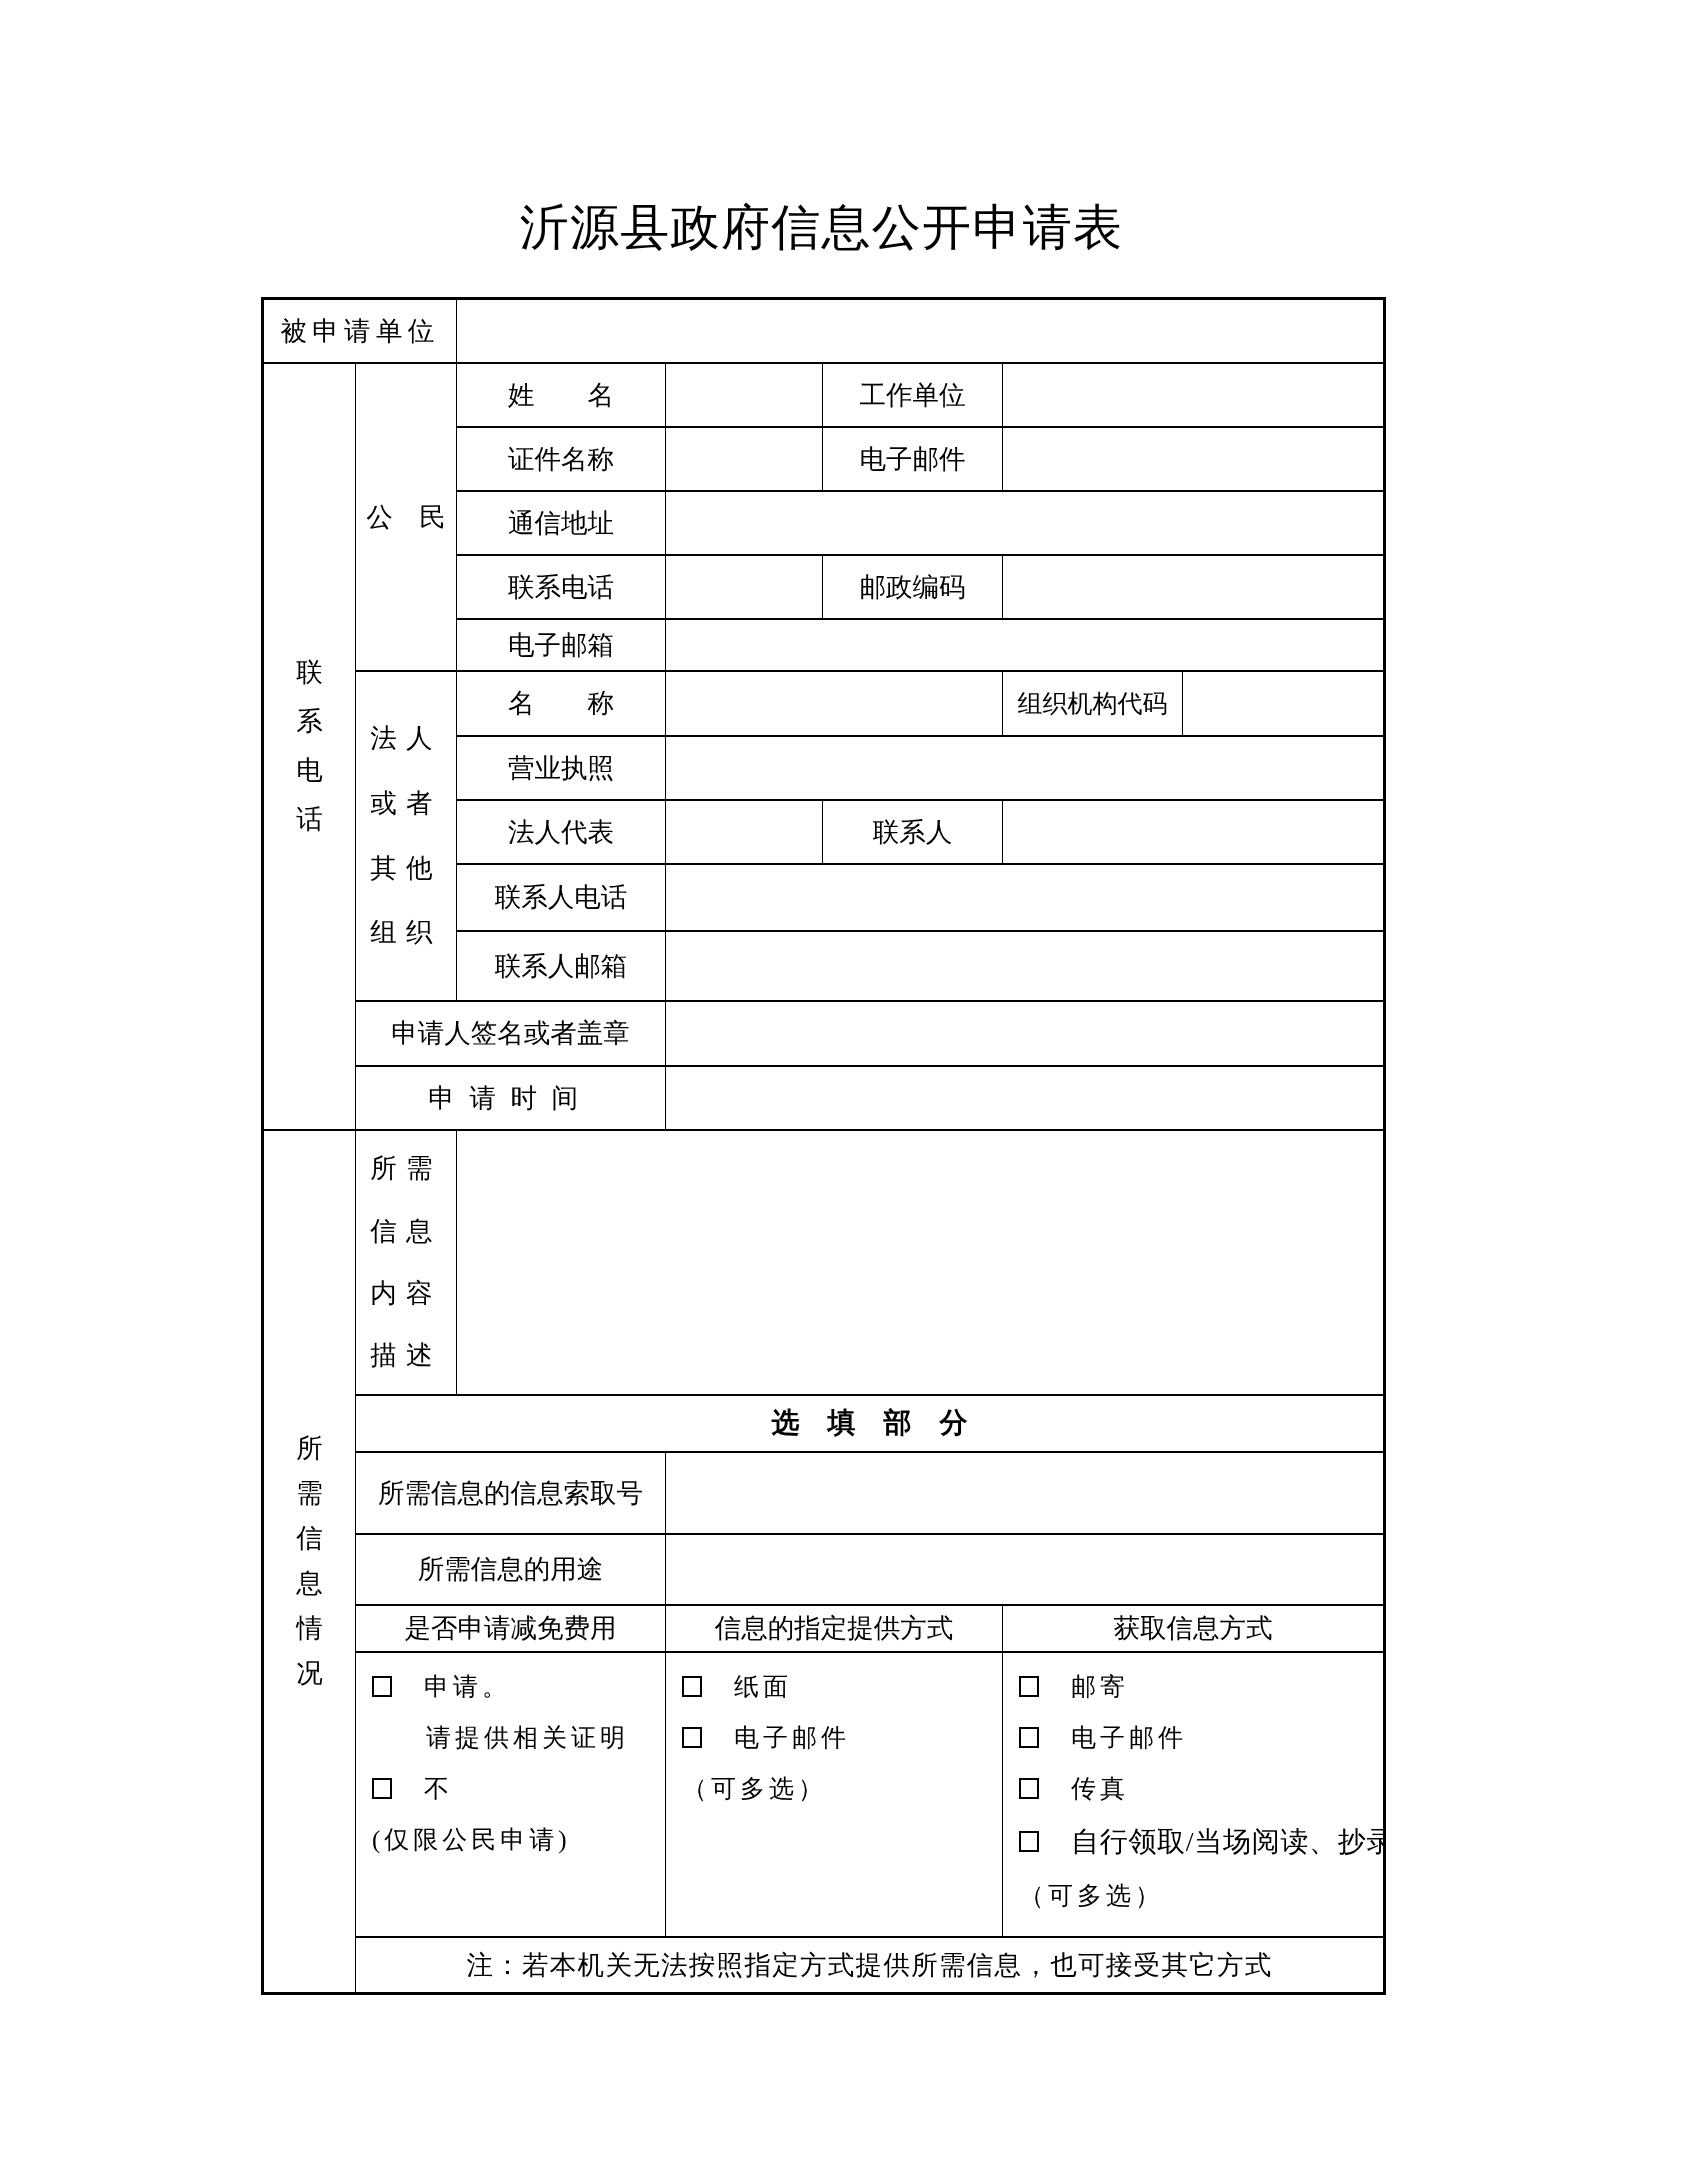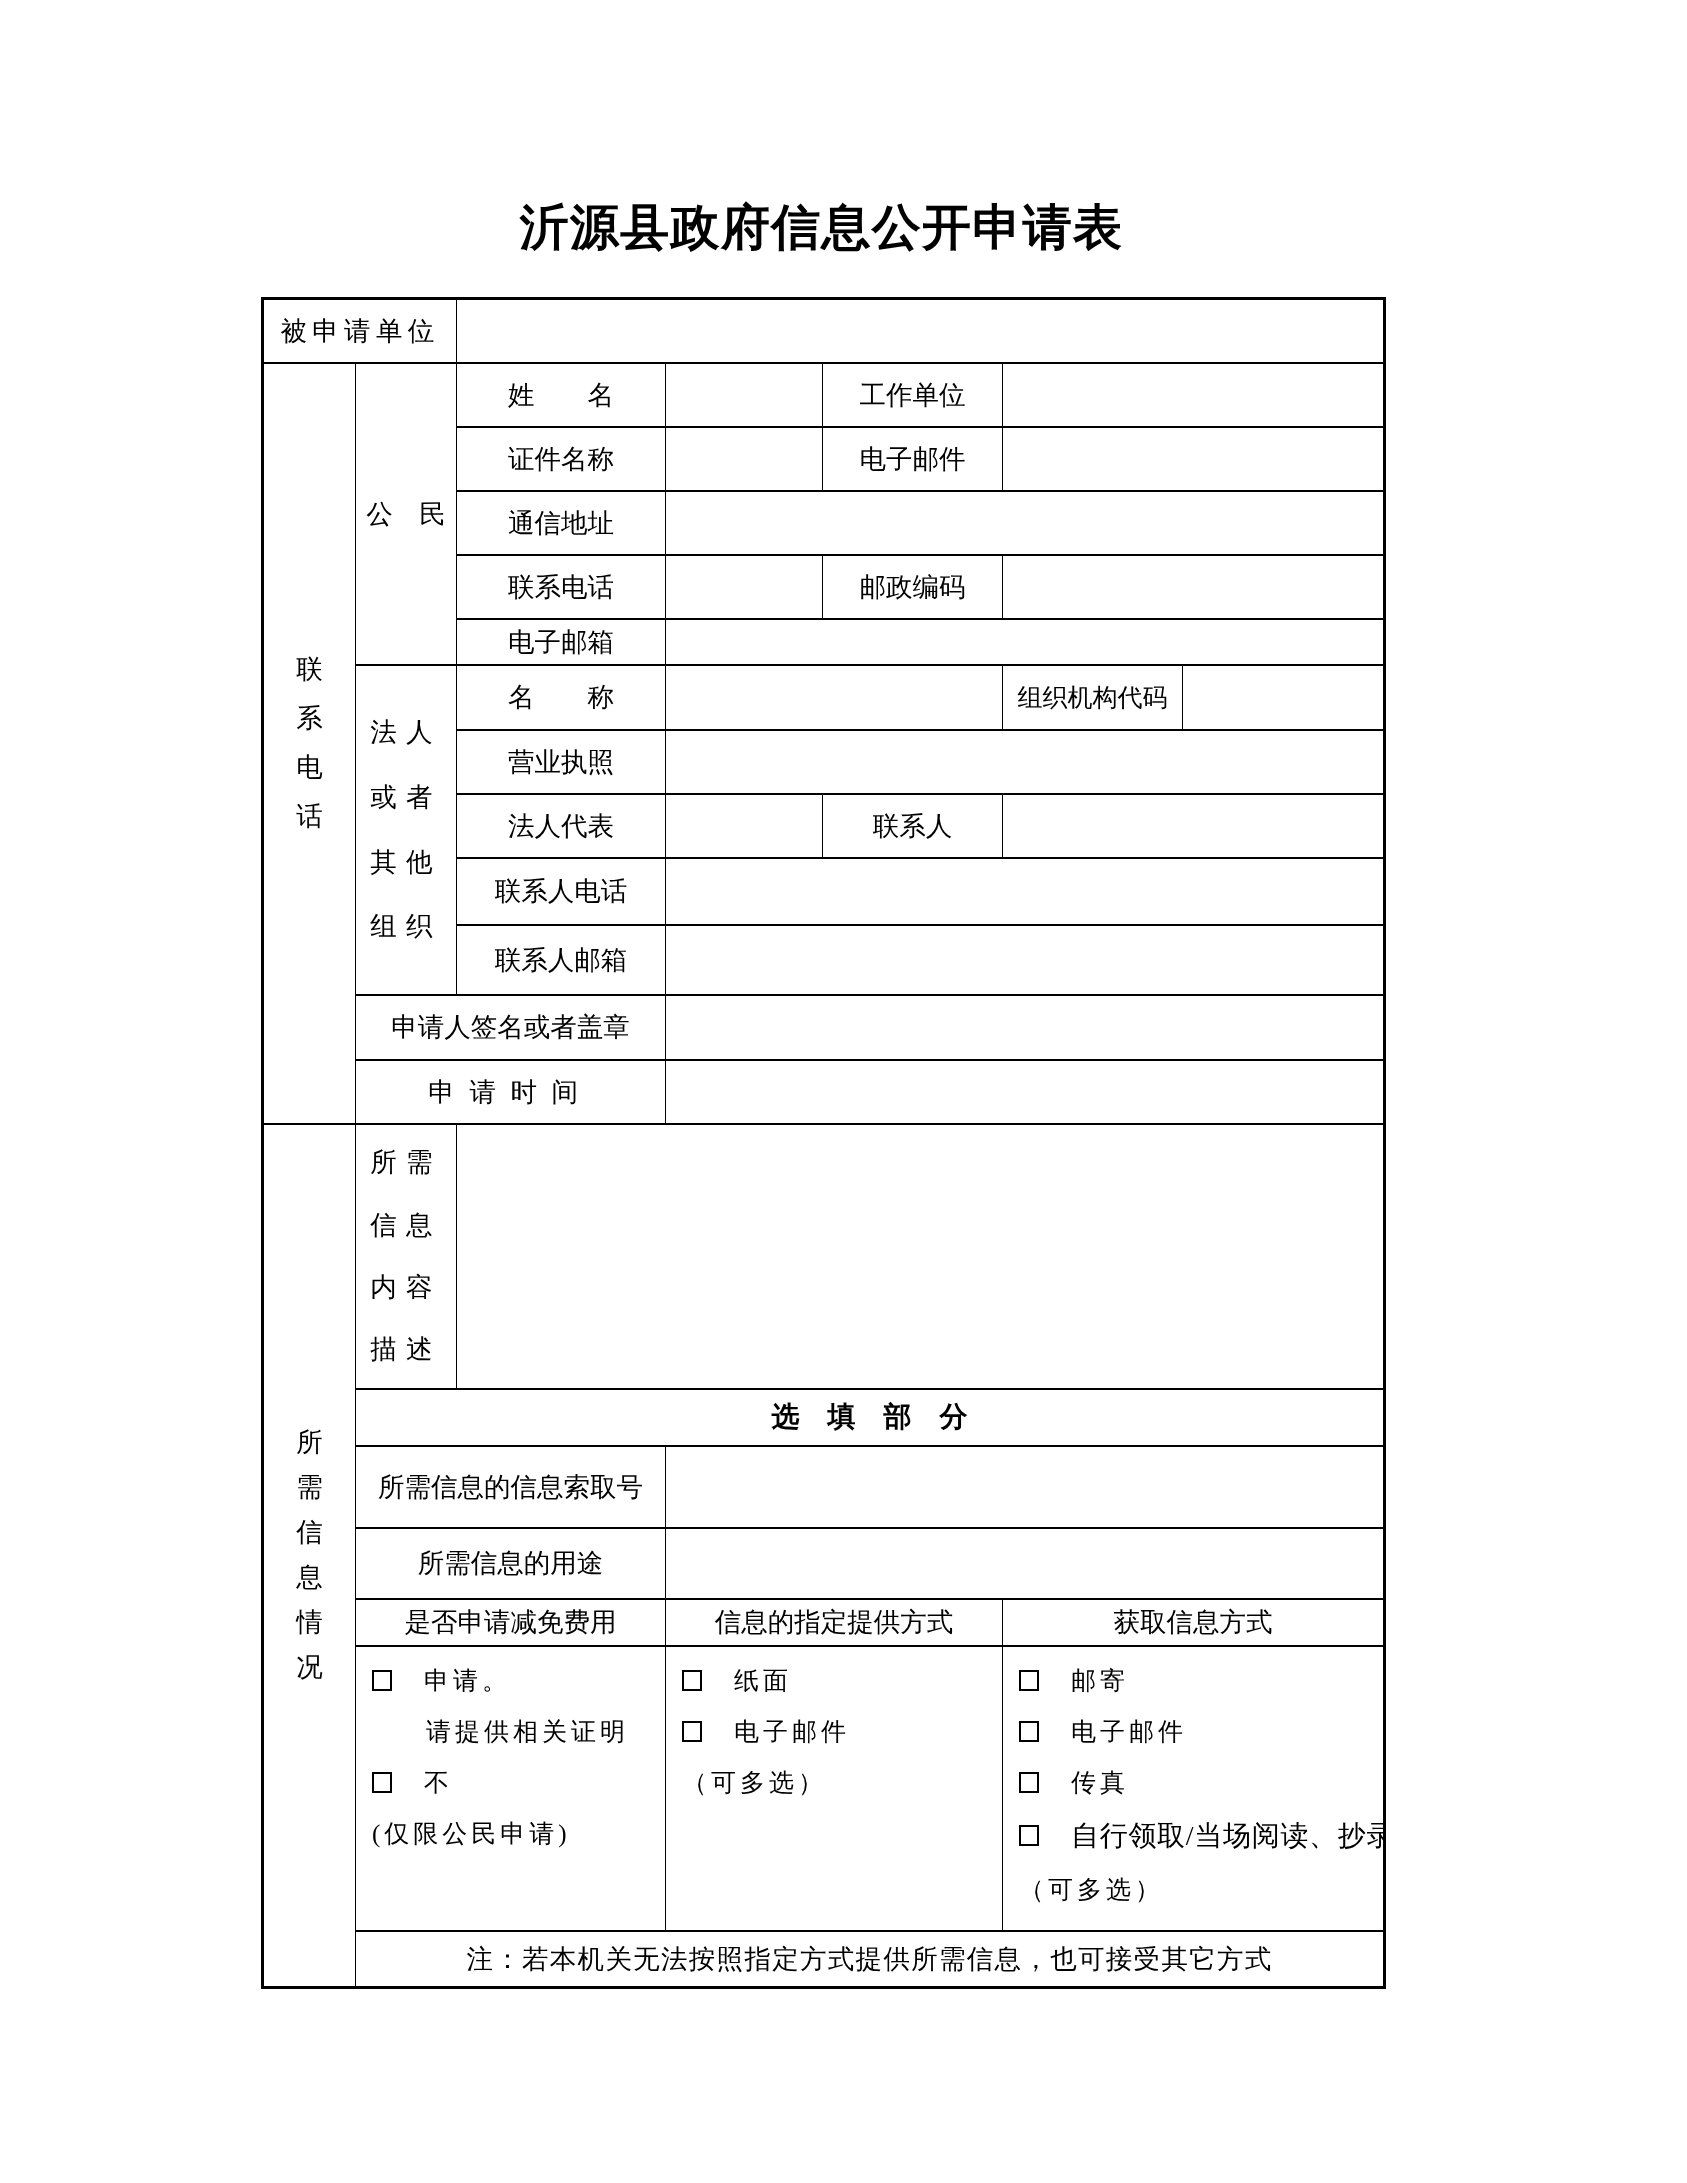--- a/index.html
+++ b/index.html
@@ -8,21 +8,21 @@
     width: 1687px; height: 2183px;
     position: relative;
     font-family: "Liberation Serif", "DejaVu Serif", serif;
     color: #000;
   }
   .page-title {
     position: absolute;
     top: 195px; left: 261px; width: 1121px;
     text-align: center;
     font-size: 49px;
-    font-weight: bold;
+    font-weight: normal;
     letter-spacing: 1.3px;
     white-space: nowrap;
   }
   table.form {
     position: absolute;
     top: 297px; left: 261px;
     width: 1121px;
     border-collapse: collapse;
     table-layout: fixed;
     border: 3.3px solid #000;
@@ -126,21 +126,21 @@
   <tr style="height:64px">
     <td class="lbl">通信地址</td>
     <td class="val" colspan="4"></td>
   </tr>
   <tr style="height:64px">
     <td class="lbl">联系电话</td>
     <td class="val"></td>
     <td class="lbl">邮政编码</td>
     <td class="val" colspan="2"></td>
   </tr>
-  <tr style="height:46px">
+  <tr style="height:52px">
     <td class="lbl">电子邮箱</td>
     <td class="val" colspan="4"></td>
   </tr>
 
   <tr style="height:65px">
     <td class="lbl" rowspan="5">
       <div class="pair">法人或者其他组织</div>
     </td>
     <td class="lbl">名　　称</td>
     <td class="val" colspan="2"></td>

